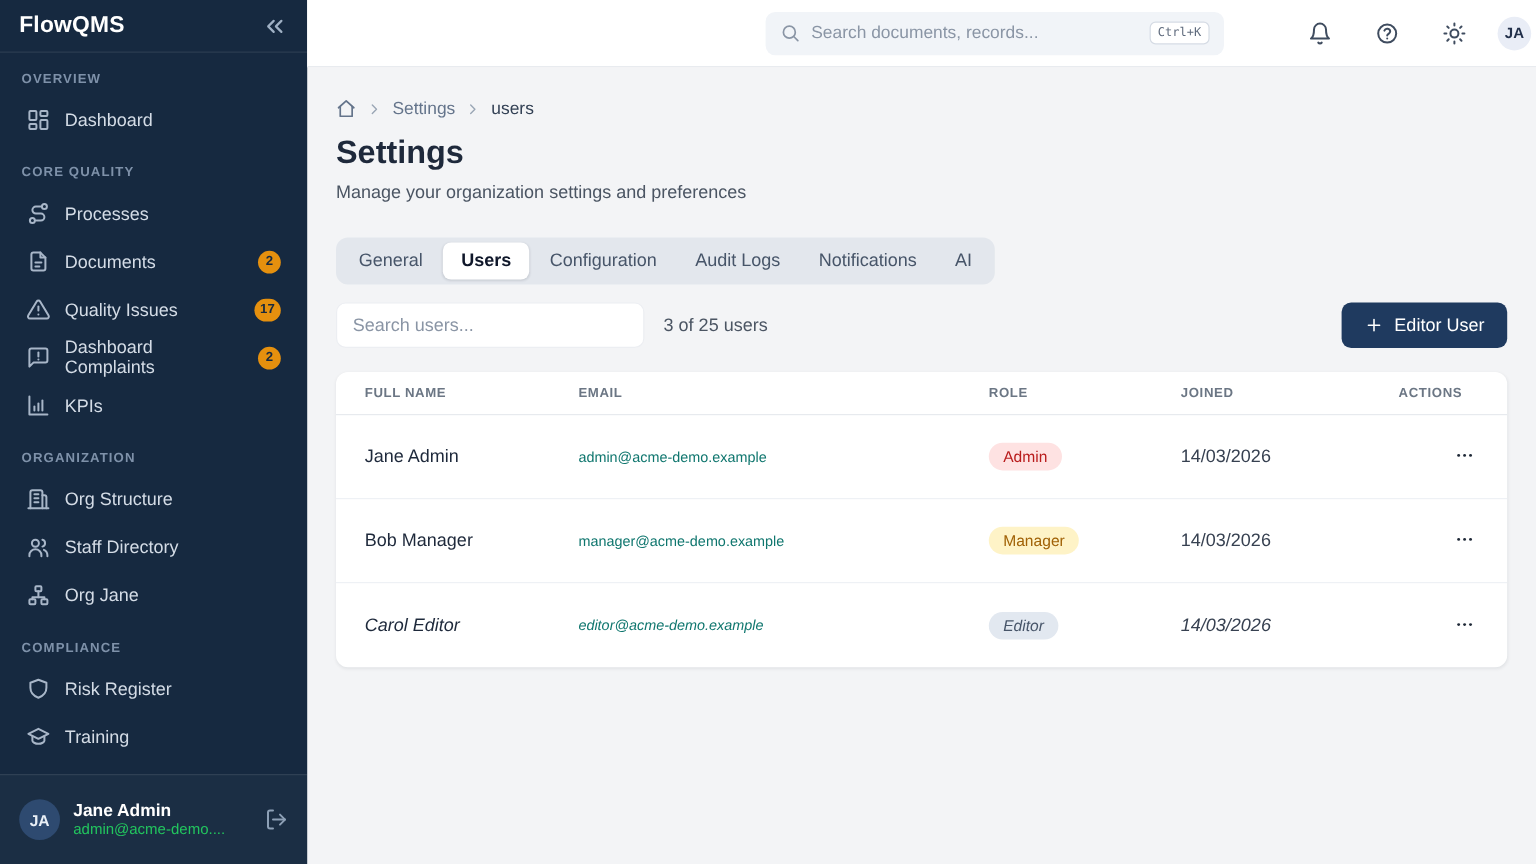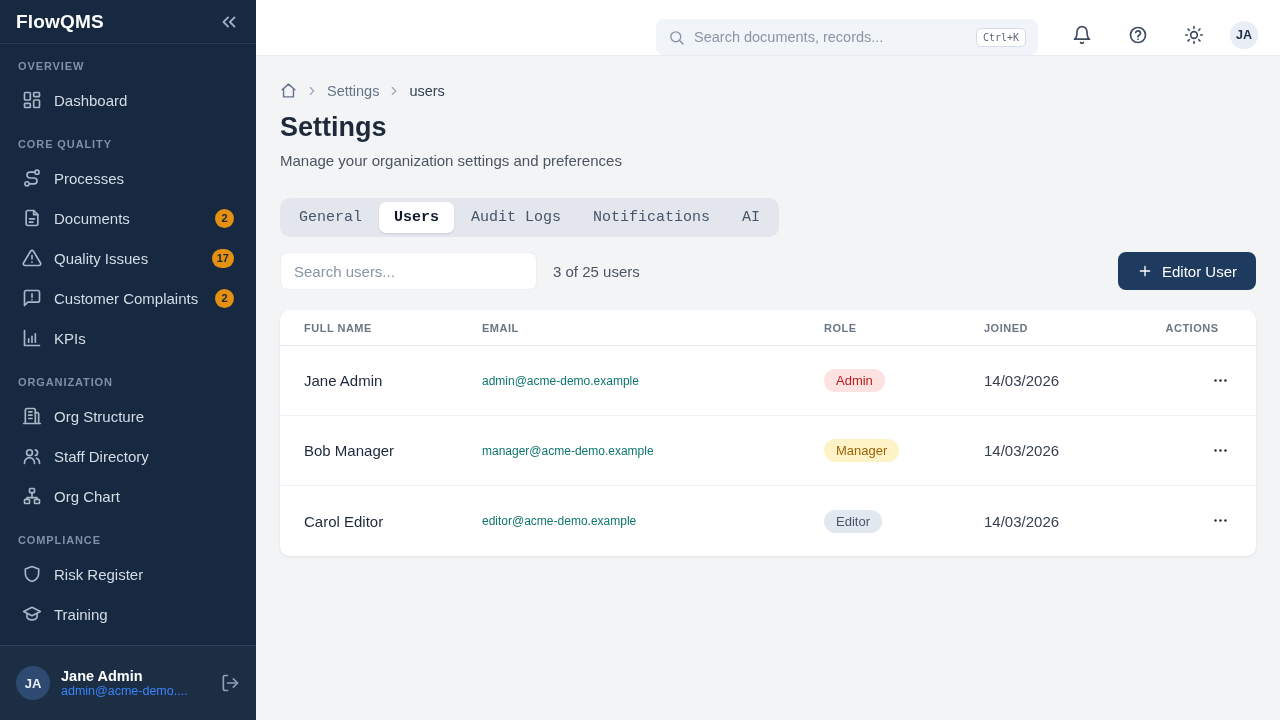--- a/index.html
+++ b/index.html
@@ -15,64 +15,64 @@
   .sb-nav { flex: 1; overflow: hidden; padding: 12px 12px 0; }
   .sb-section-label { font-size: 11px; font-weight: 700; letter-spacing: .9px; color: #7e91a9; margin: 4px 6px 8px; }
   .sb-section + .sb-section .sb-section-label { margin-top: 18px; }
   .sb-item { display: flex; align-items: center; gap: 12px; height: 40px; padding: 0 10px; border-radius: 8px; font-size: 15px; color: #d4dce6; cursor: pointer; }
   .sb-item .sb-icon { width: 20px; height: 20px; color: #a8b6c8; flex-shrink: 0; }
   .sb-badge { margin-left: auto; min-width: 19px; height: 19px; border-radius: 999px; background: #e5900e; color: #17293f; font-size: 11px; font-weight: 700; display: flex; align-items: center; justify-content: center; padding: 0 5px; }
   .sb-footer { height: 75px; flex-shrink: 0; border-top: 1px solid rgba(255,255,255,.09); background: rgba(255,255,255,.025); display: flex; align-items: center; gap: 11px; padding: 0 16px; }
   .sb-avatar { width: 34px; height: 34px; border-radius: 50%; background: #2e4a70; color: #eaf0f7; font-size: 13px; font-weight: 700; display: flex; align-items: center; justify-content: center; flex-shrink: 0; }
   .sb-user { min-width: 0; }
   .sb-user-name { font-size: 14.5px; font-weight: 700; color: #ffffff; }
-  .sb-user-email { font-size: 12.5px; color: #3b82f6; white-space: nowrap; overflow: hidden; max-width: 128px; }
+  .sb-user-email { font-size: 12.5px; color: #22c55e; white-space: nowrap; overflow: hidden; max-width: 128px; }
   .sb-logout { width: 20px; height: 20px; margin-left: auto; color: #8da0b6; cursor: pointer; flex-shrink: 0; }
 
   
   .main { flex: 1; display: flex; flex-direction: column; min-width: 0; }
-  .topbar { height: 56px; background: #ffffff; border-bottom: 1px solid #e8ebef; display: flex; align-items: flex-end; padding: 0 22px; flex-shrink: 0; }
+  .topbar { height: 56px; background: #ffffff; border-bottom: 1px solid #e8ebef; display: flex; align-items: center; padding: 0 4px; flex-shrink: 0; }
   .g-search { width: 382px; height: 36px; margin-left: 378px; background: #f1f4f8; border-radius: 8px; display: flex; align-items: center; gap: 9px; padding: 0 12px; }
   .g-search .s-icon { width: 17px; height: 17px; color: #8a95a5; flex-shrink: 0; }
   .g-search input { flex: 1; border: none; outline: none; background: transparent; font-family: "Liberation Sans", sans-serif; font-size: 14.5px; color: #374151; min-width: 0; }
   .g-search input::placeholder { color: #8a95a5; }
   .kbd { font-family: "DejaVu Sans Mono", monospace; font-size: 10px; color: #5f6b7d; background: #ffffff; border: 1px solid #d6dce5; border-radius: 5px; padding: 3px 6px; flex-shrink: 0; }
   .tb-icons { margin-left: auto; display: flex; align-items: center; gap: 16px; }
   .icon-btn { width: 40px; height: 40px; display: flex; align-items: center; justify-content: center; cursor: pointer; border-radius: 8px; color: #3f4c5f; }
   .icon-btn .i { width: 20px; height: 20px; }
   .tb-avatar { width: 28px; height: 28px; border-radius: 50%; background: #e9edf6; color: #22304a; font-size: 12.5px; font-weight: 700; display: flex; align-items: center; justify-content: center; cursor: pointer; }
 
   .content { flex: 1; padding: 26px 24px; overflow: hidden; }
   .breadcrumb { display: flex; align-items: center; gap: 8px; font-size: 14.5px; color: #64748b; }
   .bc-home { width: 17px; height: 17px; color: #64748b; cursor: pointer; }
   .bc-sep { width: 14px; height: 14px; color: #9aa6b5; }
   .bc-link { cursor: pointer; }
   .bc-current { color: #334155; font-weight: 500; }
   .page-title { margin-top: 13px; font-size: 27px; font-weight: 700; color: #1e293b; }
   .page-sub { margin-top: 9px; font-size: 15px; color: #4b5563; }
 
   .tabs { margin-top: 29px; display: inline-flex; background: #e3e7ed; border-radius: 10px; padding: 4px; gap: 2px; }
-  .tab { padding: 7px 15px; border-radius: 7px; font-size: 15px; color: #475569; cursor: pointer; white-space: nowrap; font-family: Liberation Mono, monospace; }
+  .tab { padding: 7px 15px; border-radius: 7px; font-size: 15px; color: #475569; cursor: pointer; white-space: nowrap; }
   .tab.active { background: #ffffff; color: #0f172a; font-weight: 700; box-shadow: 0 1px 2px rgba(15,23,42,.12); }
 
   .toolbar { margin-top: 15px; display: flex; align-items: center; }
   .u-search { width: 257px; height: 38px; background: #ffffff; border: 1px solid #eceef2; border-radius: 8px; display: flex; align-items: center; padding: 0 13px; }
   .u-search input { width: 100%; border: none; outline: none; background: transparent; font-family: "Liberation Sans", sans-serif; font-size: 15px; color: #374151; }
   .u-search input::placeholder { color: #8a95a5; }
   .u-count { margin-left: 16px; font-size: 15px; color: #4b5563; }
   .invite-btn { margin-left: auto; height: 38px; background: #1f3a5f; color: #ffffff; border: none; border-radius: 8px; padding: 0 19px; font-family: "Liberation Sans", sans-serif; font-size: 15px; display: flex; align-items: center; gap: 9px; cursor: pointer; }
   .invite-btn .i { width: 16px; height: 16px; }
 
   .card { margin-top: 20px; background: #ffffff; border-radius: 10px; box-shadow: 0 1px 3px rgba(16,24,40,.08); overflow: hidden; }
   .thead, .trow { display: grid; grid-template-columns: 178px 342px 160px 1fr 80px; align-items: center; padding: 0 24px; }
   .thead { height: 36px; border-bottom: 1px solid #e7eaee; }
   .th { font-size: 11px; font-weight: 700; letter-spacing: .5px; color: #6b7684; }
   .th:last-child { text-align: center; }
   .trow { height: 70px; border-bottom: 1px solid #eef1f5; }
-  .trow:last-child { border-bottom: none; }
+  .trow:last-child { border-bottom: none; font-style: italic; }
   .cell-name { font-size: 15px; font-weight: 500; color: #1e293b; }
   .cell-email { font-size: 12px; color: #0f766e; }
   .badge-role { display: inline-block; padding: 4px 12px; border-radius: 999px; font-size: 13px; }
   .cell-date { font-size: 15px; color: #374151; }
   .cell-actions { text-align: right; }
   .dots-btn { display: inline-flex; width: 24px; height: 24px; align-items: center; justify-content: center; cursor: pointer; color: #1f2937; }
   .dots-btn .i { width: 17px; height: 17px; }
 </style>
 </head>
 <body>
@@ -137,21 +137,21 @@
           <span class="sb-badge">17</span>
         </div>
         <div class="sb-item">
           <span class="sb-icon">
             <svg viewBox="0 0 24 24" fill="none" stroke="currentColor" stroke-width="2" stroke-linecap="round" stroke-linejoin="round">
               <path d="M21 15a2 2 0 0 1-2 2H7l-4 4V5a2 2 0 0 1 2-2h14a2 2 0 0 1 2 2z"></path>
               <path d="M12 7v4"></path>
               <path d="M12 14h.01"></path>
             </svg>
           </span>
-          <span>Customer Complaints</span>
+          <span>Dashboard Complaints</span>
           <span class="sb-badge">2</span>
         </div>
         <div class="sb-item">
           <span class="sb-icon">
             <svg viewBox="0 0 24 24" fill="none" stroke="currentColor" stroke-width="2" stroke-linecap="round" stroke-linejoin="round">
               <path d="M3 3v18h18"></path>
               <path d="M8 17v-4"></path>
               <path d="M12 17v-7"></path>
               <path d="M16 17v-10"></path>
             </svg>
@@ -186,21 +186,21 @@
         <div class="sb-item">
           <span class="sb-icon">
             <svg viewBox="0 0 24 24" fill="none" stroke="currentColor" stroke-width="2" stroke-linecap="round" stroke-linejoin="round">
               <rect x="9" y="3" width="6" height="5" rx="1"></rect>
               <rect x="3" y="16" width="6" height="5" rx="1"></rect>
               <rect x="15" y="16" width="6" height="5" rx="1"></rect>
               <path d="M12 8v6"></path>
               <path d="M6 16v-2h12v2"></path>
             </svg>
           </span>
-          <span>Org Chart</span>
+          <span>Org Jane</span>
         </div>
       </div>
       <div class="sb-section">
         <div class="sb-section-label">COMPLIANCE</div>
         <div class="sb-item">
           <span class="sb-icon">
             <svg viewBox="0 0 24 24" fill="none" stroke="currentColor" stroke-width="2" stroke-linecap="round" stroke-linejoin="round">
               <path d="M12 21c-4.5-1.7-8-4.8-8-10V6l8-3 8 3v5c0 5.2-3.5 8.3-8 10z"></path>
             </svg>
           </span>
@@ -298,20 +298,21 @@
         </span>
         <span class="bc-current">users</span>
       </div>
 
     <h1 class="page-title">Settings</h1>
     <p class="page-sub">Manage your organization settings and preferences</p>
 
     <div class="tabs" id="tabs">
         <div class="tab">General</div>
         <div class="tab active">Users</div>
+        <div class="tab">Configuration</div>
         <div class="tab">Audit Logs</div>
         <div class="tab">Notifications</div>
         <div class="tab">AI</div>
       </div>
 
     <div class="toolbar">
       <div class="u-search">
         <input type="text" placeholder="Search users..." style="">
       </div>
       <span class="u-count">3 of 25 users</span>

